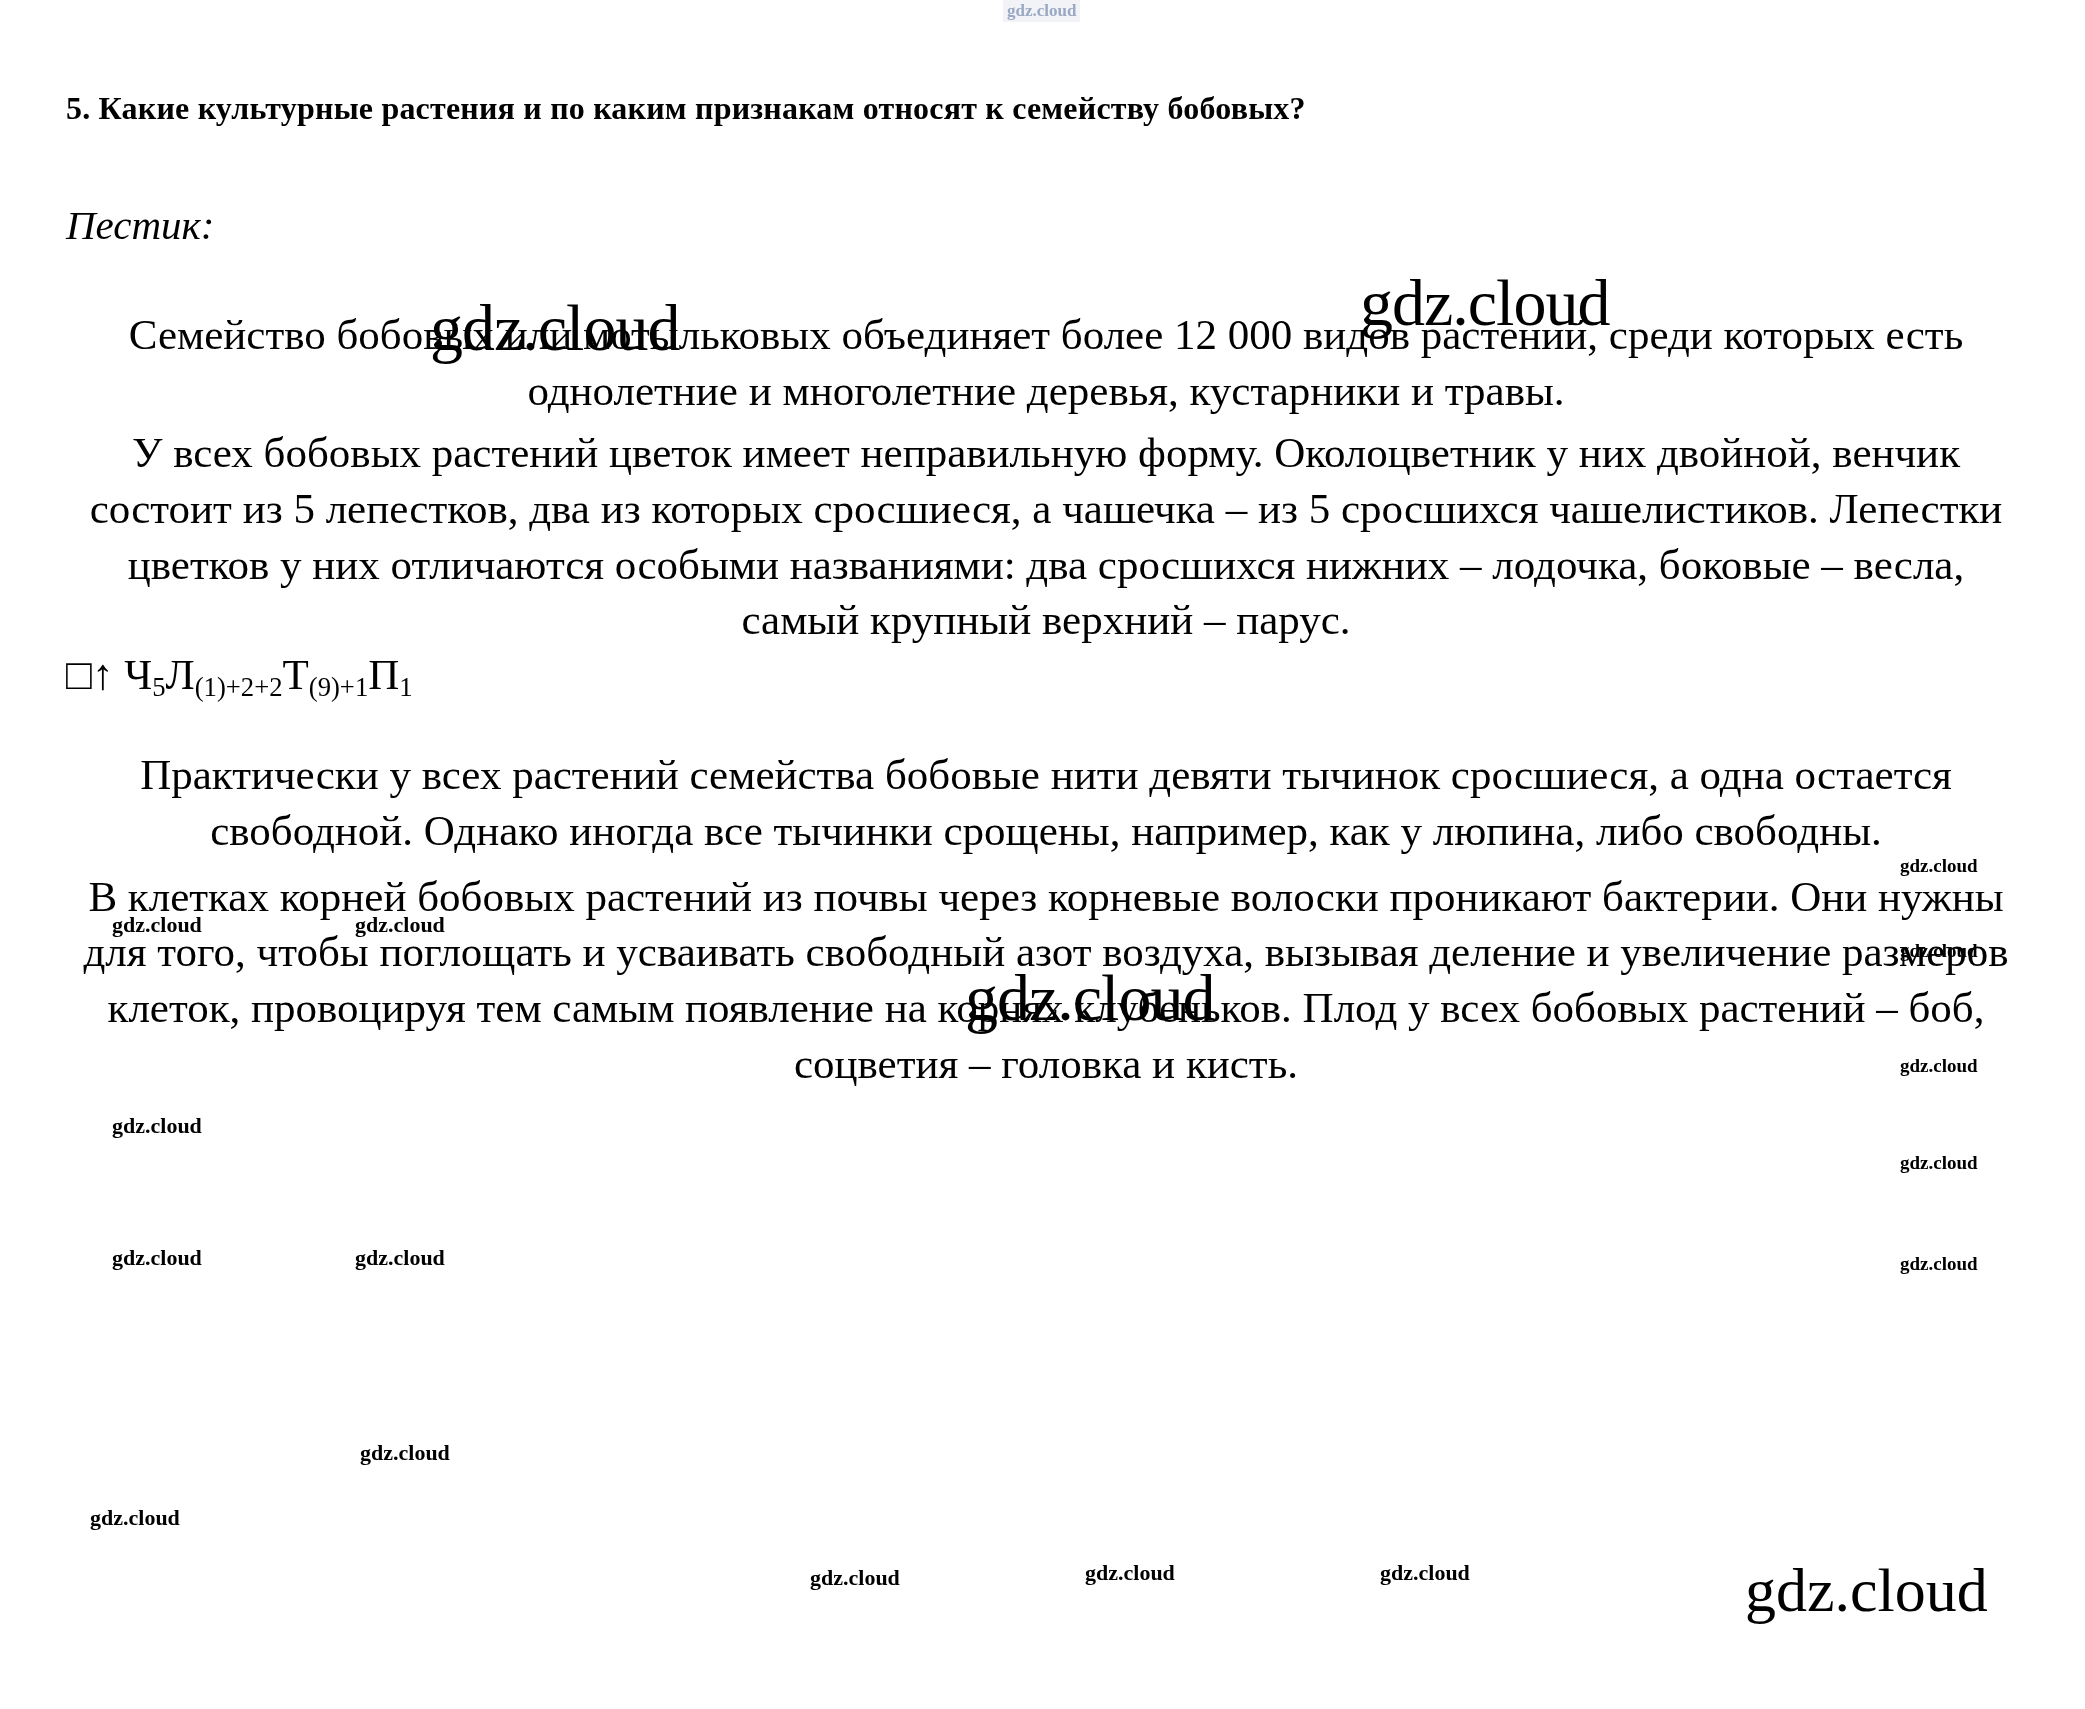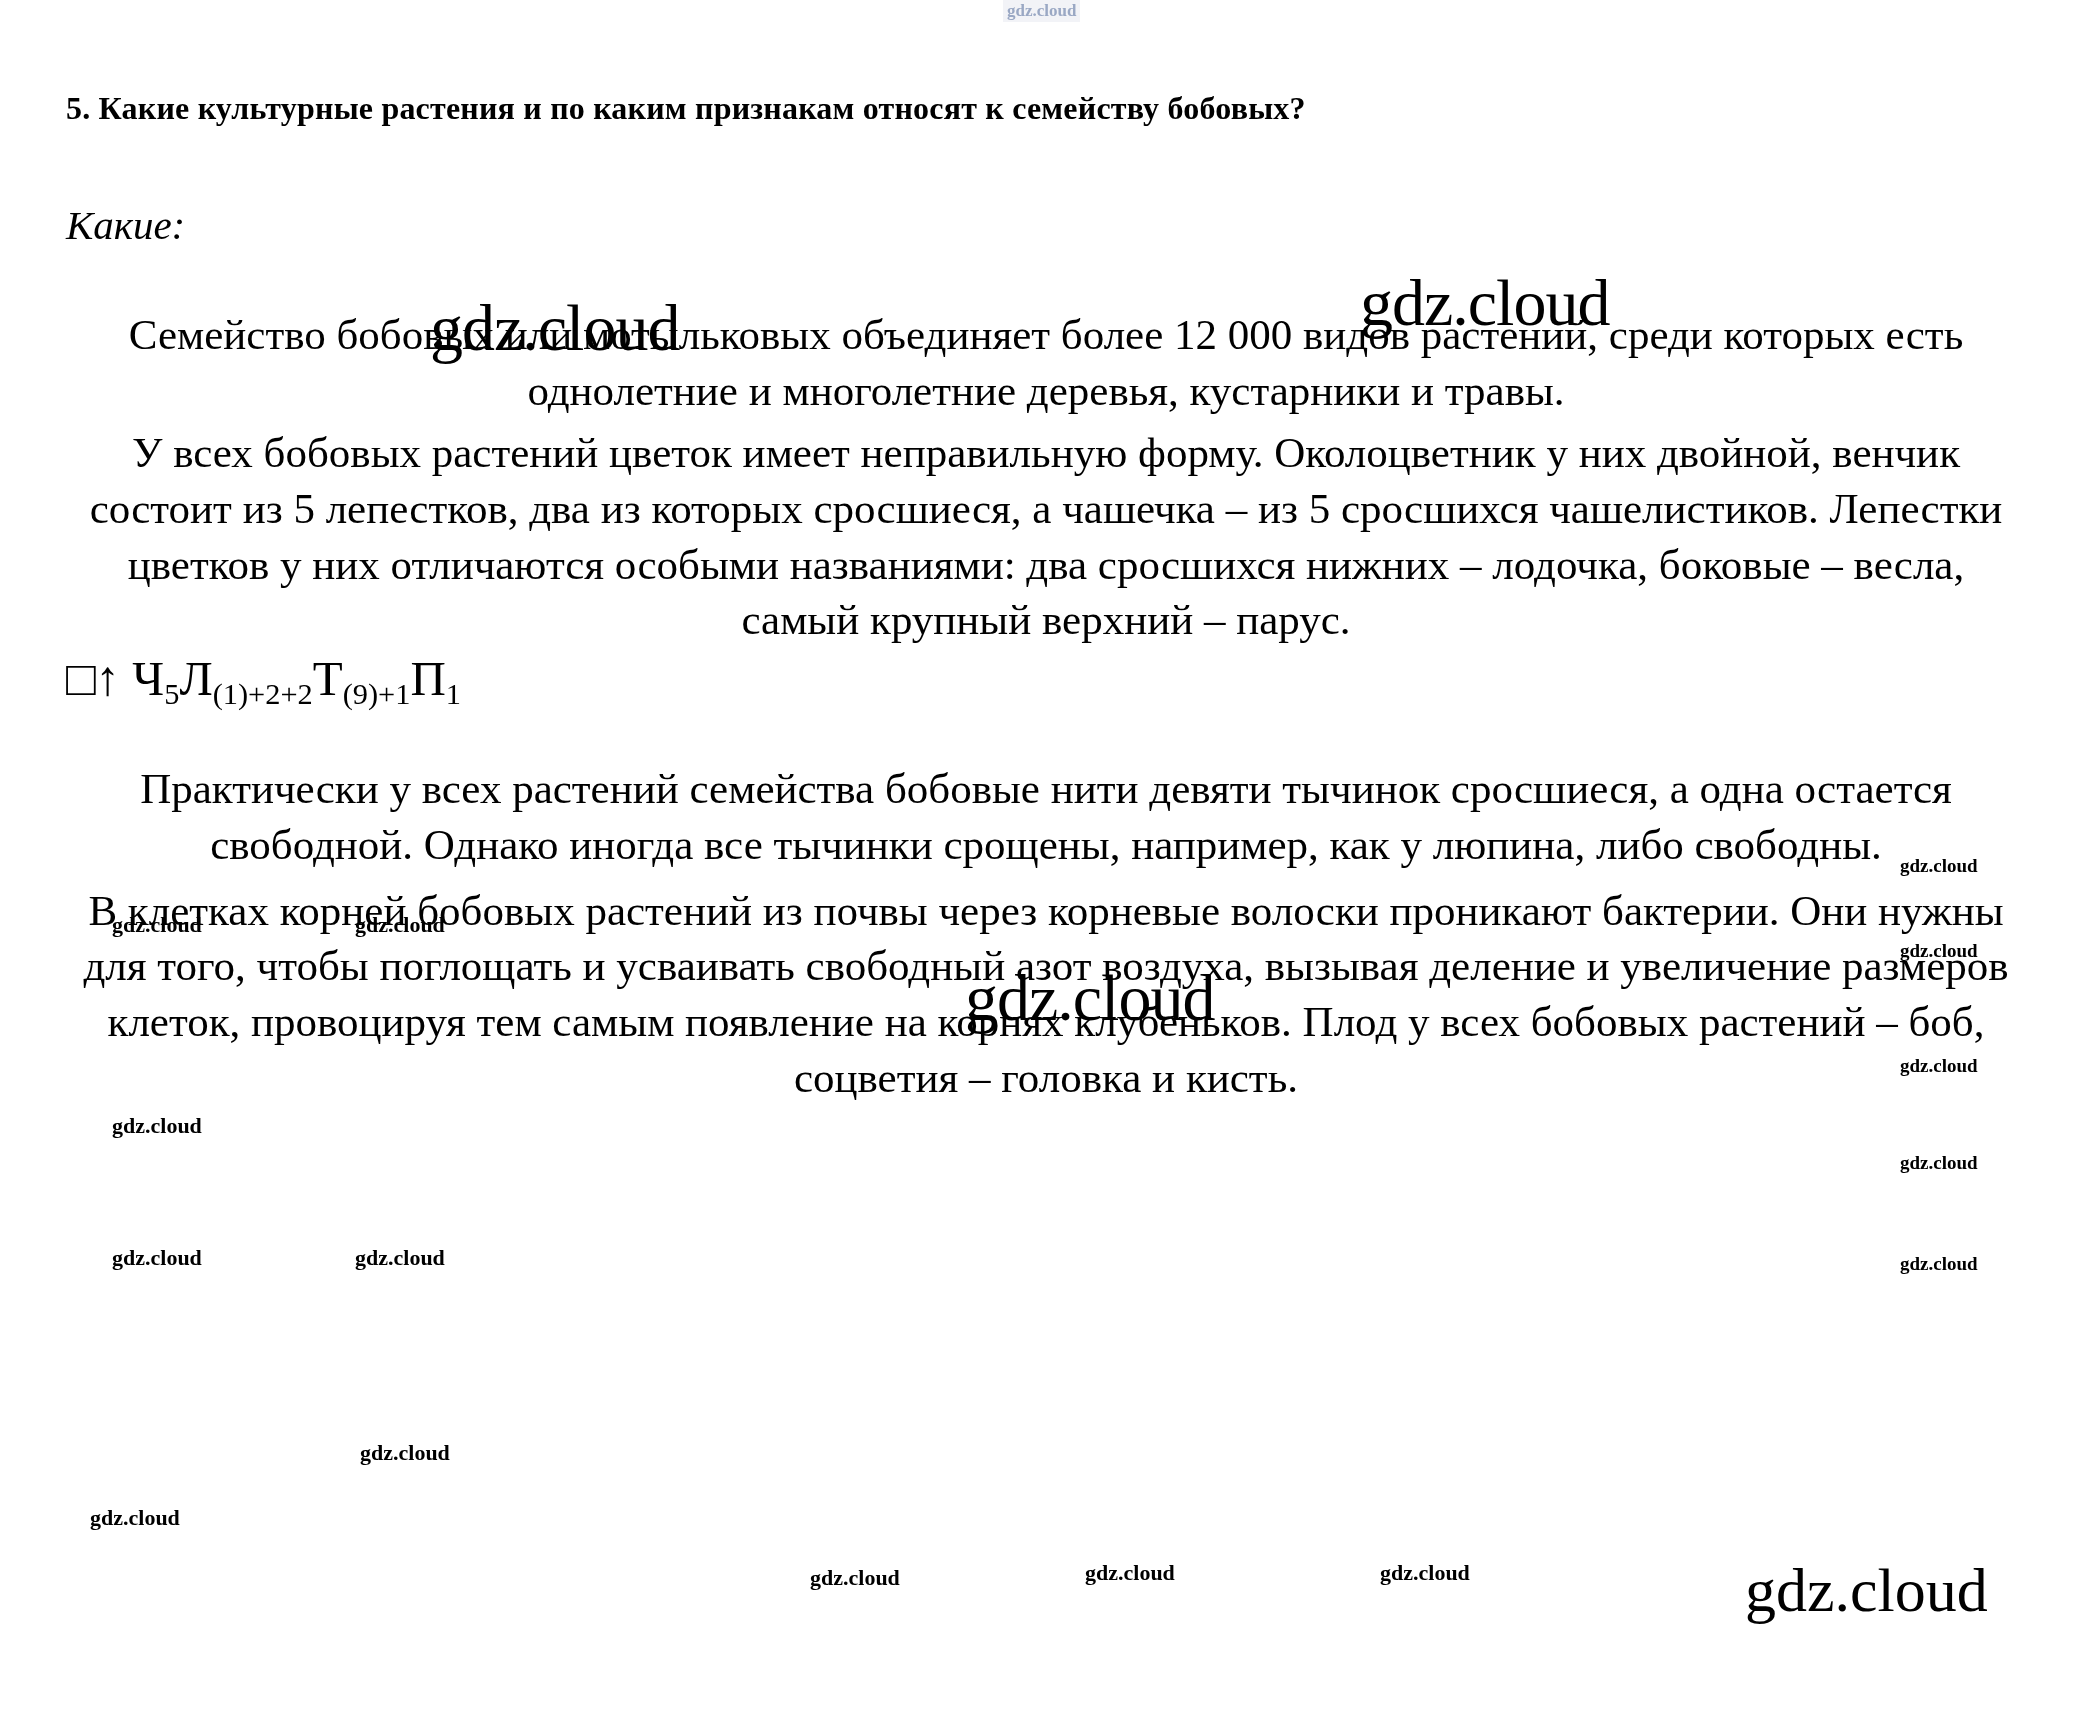--- a/index.html
+++ b/index.html
@@ -71,21 +71,21 @@
     margin: 0;
     padding: 0;
     text-align: center;
   }
 
   .p1 { margin-top: 58px; }
   .p2 { margin-top: 6px; }
   .p3 { margin-top: 6px; }
   .formula {
     margin-top: 2px;
-    font-size: 49px;
+    font-size: 43px;
     white-space: nowrap;
   }
   .formula sub {
     font-size: 0.62em;
     vertical-align: -0.28em;
   }
   .p4 { margin-top: 4px; }
   .p5 { margin-top: 6px; }
   .p6 { margin-top: 10px; }
 
@@ -117,21 +117,21 @@
 <body>
 
 <div class="page">
 
   <div class="wm-top">gdz.cloud</div>
 
   <div class="content">
 
     <h1 class="question">5. Какие культурные растения и по каким признакам относят к семейству бобовых?</h1>
 
-    <p class="answer-label">Какие:</p>
+    <p class="answer-label">Пестик:</p>
 
     <p class="body-text para p1">Семейство бобовых или мотыльковых объединяет более 12 000 видов растений, среди которых есть однолетние и многолетние деревья, кустарники и травы.</p>
 
     <p class="body-text para p2">У всех бобовых растений цветок имеет неправильную форму. Околоцветник у них двойной, венчик состоит из 5 лепестков, два из которых сросшиеся, а чашечка – из 5 сросшихся чашелистиков. Лепестки цветков у них отличаются особыми названиями: два сросшихся нижних – лодочка, боковые – весла, самый крупный верхний – парус.</p>
 
 
     <p class="formula">
       <span>□</span><span>↑</span>
       <span><span>Ч</span><sub>5</sub></span><span><span>Л</span><sub>(1)+2+2</sub></span><span><span>Т</span><sub>(9)+1</sub></span><span><span>П</span><sub>1</sub></span>
     </p>

